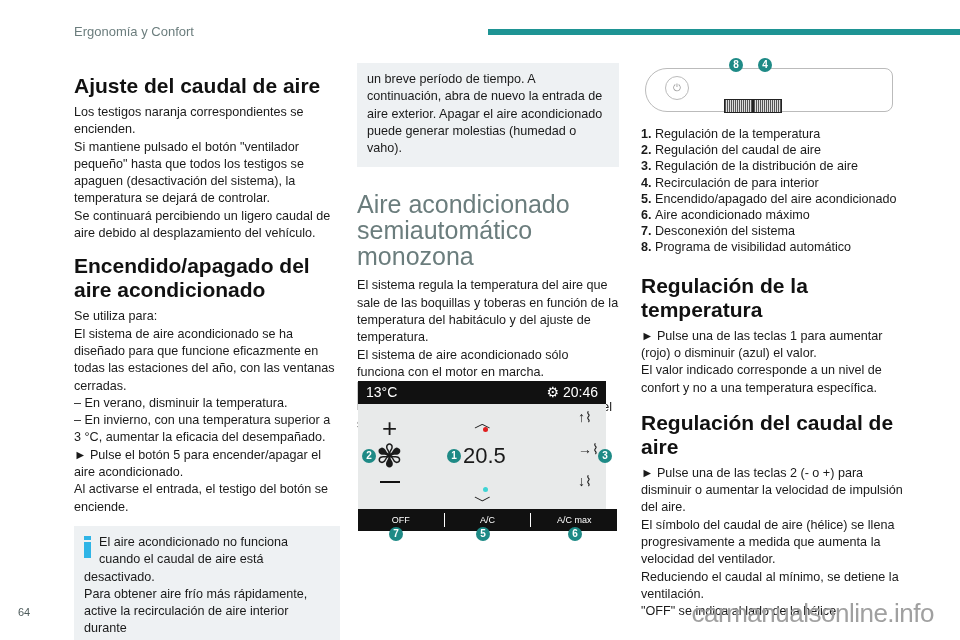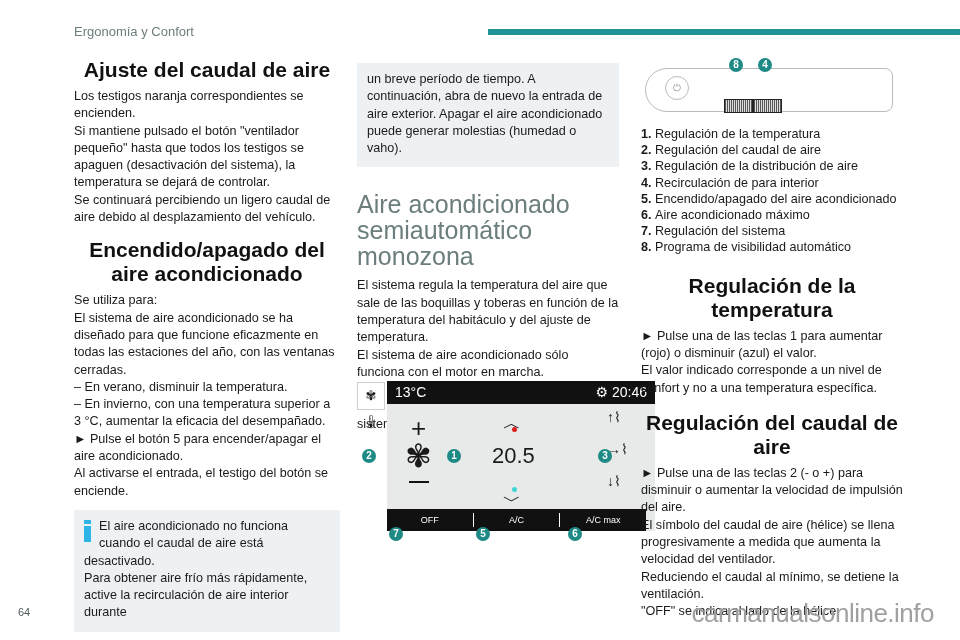--- a/index.html
+++ b/index.html
@@ -2,29 +2,29 @@
 <html><head>
 <meta charset="utf-8">
 <style>
   html, body { margin:0; padding:0; }
   body { width:960px; height:640px; background:#ffffff; position:relative; overflow:hidden;
          font-family:"Liberation Sans", sans-serif; color:#1a1a1a; }
   .hdr-title { position:absolute; left:74px; top:24px; font-size:13px; color:#6b7d7d; }
   .hdr-bar { position:absolute; left:488px; top:29px; width:472px; height:6px; background:#1e9494; }
   .col { position:absolute; font-size:12.6px; line-height:17.3px; }
   .col p { margin:0; }
-  h2.sec { font-size:21px; font-weight:bold; line-height:24px; margin:0 0 6px 0; color:#111;text-align:center; }
+  h2.sec { font-size:21px; font-weight:bold; line-height:24px; margin:16px 0 6px 0; color:#111; }
   h2.big { font-size:25px; font-weight:normal; line-height:26px; margin:0 0 8px 0; color:#6b7d7d; }
   .note { background:#eef1f3; padding:8px 10px 10px 10px; font-size:12.6px; line-height:17.3px; }
   .info-i { float:left; width:7px; height:22px; margin:2px 8px 0 0; position:relative; }
   .info-i::before { content:""; position:absolute; left:0; top:0; width:7px; height:4px; background:#2fb4e6; }
   .info-i::after { content:""; position:absolute; left:0; top:6px; width:7px; height:16px; background:#2fb4e6; }
   .menu-icon { float:left; width:26px; height:26px; border:1px solid #ccc; margin:1px 5px 0 0;
                font-size:13px; text-align:center; line-height:26px; }
-  .screen { position:absolute; left:358px; top:381px; width:268px; height:150px; background:#e8eaea;margin-left:29px; }
+  .screen { position:absolute; left:358px; top:381px; width:248px; height:150px; background:#e8eaea; }
   .scr-top { height:23px; background:#111; color:#fff; font-size:14px; line-height:23px; padding:0 8px; display:flex; justify-content:space-between; }
   .scr-bot { position:absolute; left:0; bottom:0; width:259px; height:22px; background:#111; color:#fff; font-size:9px; display:flex; align-items:center; }
   .scr-bot span { flex:1; text-align:center; }
   .scr-bot .sep { flex:0 0 1px; height:14px; background:#fff; }
   .callout { position:absolute; width:14px; height:14px; border-radius:50%; background:#1e8a86; color:#fff; font-size:10px; font-weight:bold; text-align:center; line-height:14px; }
   .list-item { display:flex; font-size:12.6px; line-height:16.2px; }
   .list-item b { width:14px; }
   .footer-num { position:absolute; left:18px; top:606px; font-size:11px; color:#4d5b5b; }
   .footer-site { position:absolute; right:26px; top:598px; font-size:26px; color:#a0a0a0; letter-spacing:-0.5px;text-align:right; }
   .panel { position:absolute; left:645px; top:58px; width:248px; height:56px; }
@@ -123,21 +123,21 @@
     <div class="list-item">
         <b>5.</b>
         <span>Encendido/apagado del aire acondicionado</span>
       </div>
     <div class="list-item">
         <b>6.</b>
         <span>Aire acondicionado máximo</span>
       </div>
     <div class="list-item">
         <b>7.</b>
-        <span>Regulación del sistema</span>
+        <span>Desconexión del sistema</span>
       </div>
     <div class="list-item">
         <b>8.</b>
         <span>Programa de visibilidad automático</span>
       </div>
   </div>
   <h2 class="sec" style="margin-top:18px;">Regulación de la temperatura</h2>
   <p>► Pulse una de las teclas 1 para aumentar (rojo) o disminuir (azul) el valor.</p>
   <p>El valor indicado corresponde a un nivel de confort y no a una temperatura específica.</p>
   <h2 class="sec" style="margin-top:14px;">Regulación del caudal de aire</h2>

